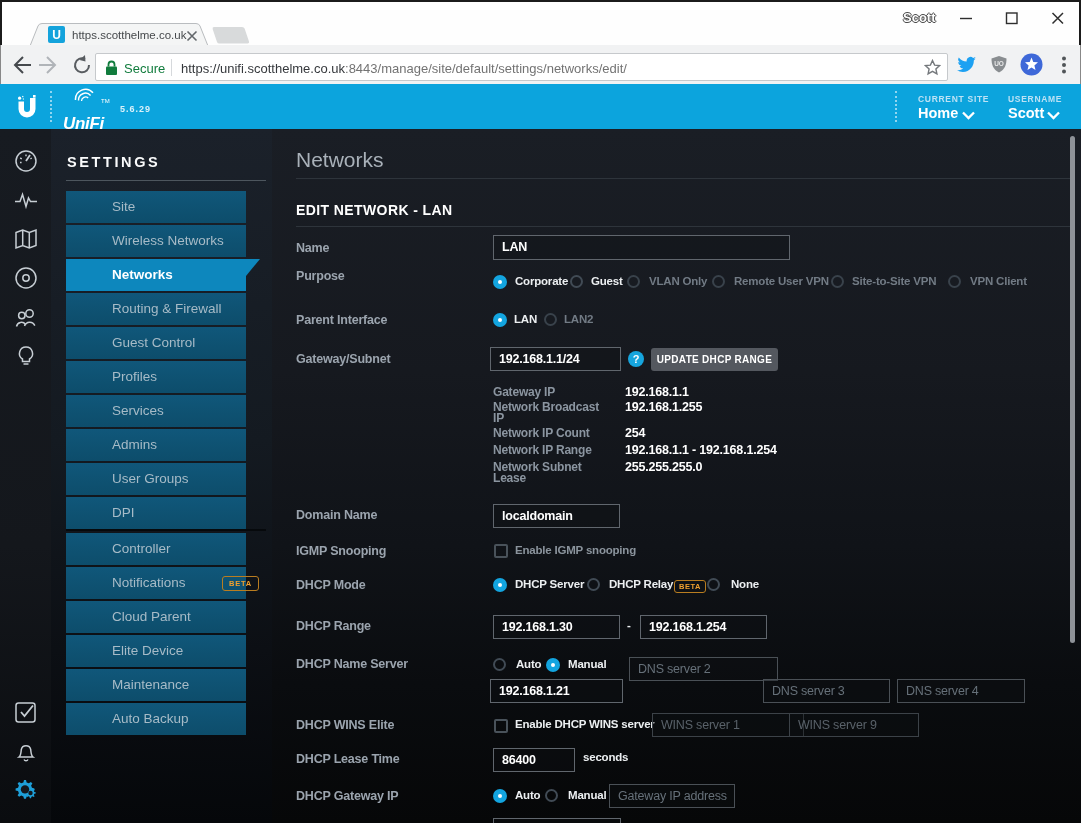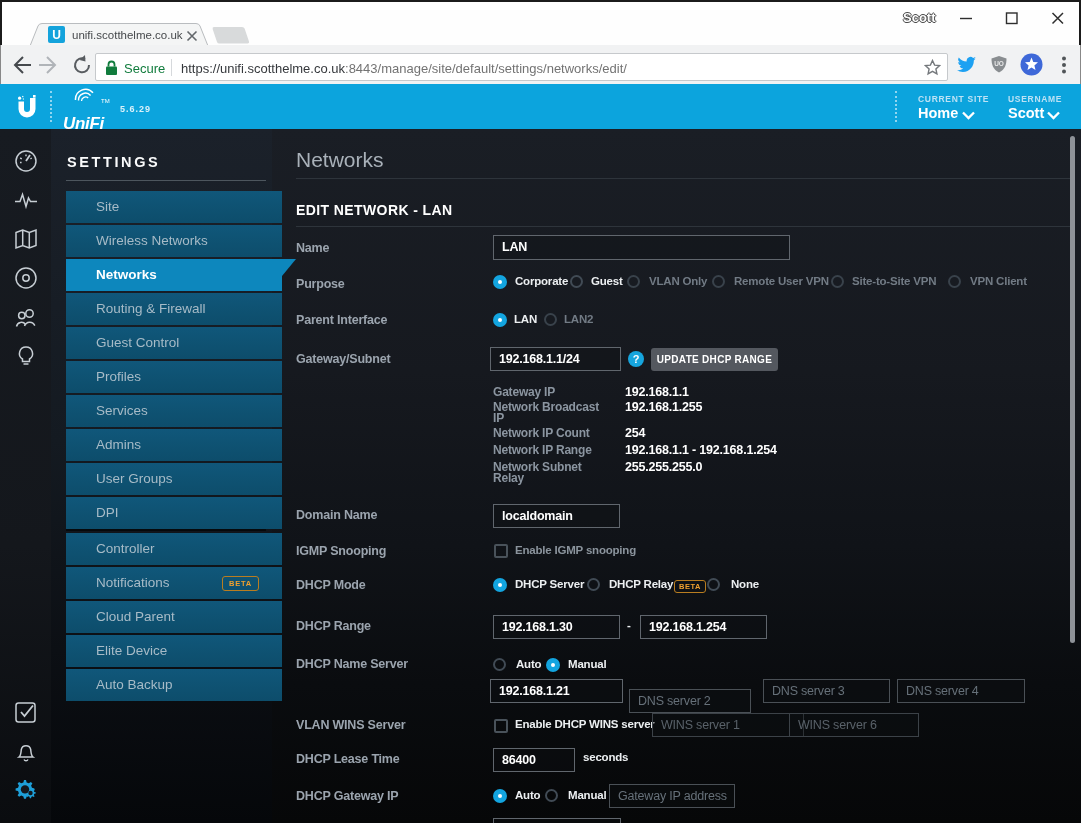--- a/index.html
+++ b/index.html
@@ -31,22 +31,22 @@
 #app { position:absolute; left:0; top:129px; width:1081px; height:694px; overflow:hidden;
   background:linear-gradient(180deg,#1a1e25 0%,#16191f 35%,#101318 60%,#0a0c0f 80%,#060708 100%); }
 #rail { position:absolute; left:0; top:0; width:51px; height:694px;
   background:linear-gradient(180deg,#171b21 0%,#14171c 60%,#0a0c0f 100%); }
 #panel { position:absolute; left:51px; top:0; width:221px; height:694px;
   background:linear-gradient(180deg,#1b212a 0%,#141a21 45%,#0c0f14 75%,#05070a 100%); }
 #settingsTitle { position:absolute; left:16px; top:25px; font-size:14.5px; font-weight:bold;
   letter-spacing:2.6px; color:#fafbfc; }
 #settingsRule { position:absolute; left:15px; top:51px; width:200px; height:1px; background:#4d565e; }
 #menu { position:absolute; left:15px; top:62px; width:200px; }
-.mi { position:relative; width:216px; height:32px; margin-bottom:2px; line-height:32px;
-  padding-left:30px; font-size:13.5px; color:#a7bbc7;
+.mi { position:relative; width:180px; height:32px; margin-bottom:2px; line-height:32px;
+  padding-left:46px; font-size:13.5px; color:#a7bbc7;
   background:linear-gradient(180deg,#10577a 0%,#0d4d6b 100%); }
 .mi.sel { background:#0d87bd; color:#fff; font-weight:bold; }
 .mi.sel .notch { position:absolute; right:-14px; top:0; width:14px; height:17px; background:#0d87bd;
   clip-path:polygon(0 0, 100% 0, 0 100%); }
 .mdiv { width:200px; height:2px; background:#06090c; margin:-2px 0 2px 0; position:relative; z-index:2;}
 .beta { display:inline-block; font-size:7.5px; font-weight:bold; letter-spacing:.5px; color:#efa02f;
   border:1px solid #b97d20; border-radius:3px; padding:1px 4px 1px 4px; line-height:9px; vertical-align:2px; }
 
 #content { position:absolute; left:272px; top:0; width:809px; height:694px; }
 #pgtitle { position:absolute; left:24px; top:19px; font-size:21px; font-weight:300; color:#a9b1b9; }
@@ -78,21 +78,21 @@
   <svg class="abs" style="left:0;top:0" width="1081" height="45">
     <path d="M28 44 L36 24 Q37 21.5 40 21.5 L194 21.5 Q197 21.5 198 24 L206 44 Z" fill="#f4f5f5" stroke="#b9bcbf" stroke-width="1"></path>
     <path d="M212 25 L240 25 Q242 25 242.6 26.6 L247 39.5 Q247.6 41.5 245.5 41.5 L217.5 41.5 Q215.5 41.5 215 40 L210.7 27.2 Q210.1 25 212 25 Z" fill="#d8dadb"></path>
     <rect x="46" y="24" width="17" height="17" rx="2" fill="#14a3dc"></rect>
     <text x="54.5" y="37" font-size="12" font-weight="bold" fill="#fff" text-anchor="middle">U</text>
     <path d="M185.5 29.5 L194.5 38.5 M194.5 29.5 L185.5 38.5" stroke="#63676b" stroke-width="1.6"></path>
     <path d="M958 16.5 L970 16.5" stroke="#2e2e2e" stroke-width="1.4"></path>
     <rect x="1004.5" y="11" width="10.5" height="10.5" fill="none" stroke="#2e2e2e" stroke-width="1.4"></rect>
     <path d="M1050.5 11 L1061 21.5 M1061 11 L1050.5 21.5" stroke="#2e2e2e" stroke-width="1.5"></path>
   </svg>
-  <div id="tabtitle">unifi.scotthelme.co.uk</div>
+  <div id="tabtitle">https.scotthelme.co.uk</div>
   <div id="scottTitle">Scott</div>
 </div>
 
 <div id="toolbar">
   <svg class="abs" style="left:10px;top:10px" width="80" height="20">
     <path d="M12 2 L4 10 L12 18 M4 10 L20 10" stroke="#45494d" stroke-width="2" fill="none"></path>
     <path d="M36 2 L44 10 L36 18 M28 10 L44 10" stroke="#b0b4b8" stroke-width="2" fill="none"></path>
     <path d="M74 4 A 7 7 0 1 0 78 10" stroke="#585c60" stroke-width="2" fill="none"></path>
     <path d="M74 0 L74.5 6.5 L68.5 5 Z" fill="#585c60"></path>
   </svg>
@@ -215,33 +215,34 @@
     <div class="mi">Profiles</div>
     <div class="mi">Services</div>
     <div class="mi">Admins</div>
     <div class="mi">User Groups</div>
     <div class="mi">DPI</div>
     <div class="mdiv"></div>
     <div class="mi">Controller</div>
     <div class="mi">Notifications<span class="beta" style="position:absolute;left:156px;top:9px;padding:2px 6px;letter-spacing:.8px">BETA</span></div>
     <div class="mi">Cloud Parent</div>
     <div class="mi">Elite Device</div>
+    <div class="mi">Maintenance</div>
     <div class="mi">Auto Backup</div>
   </div>
 </div>
 <div id="content">
   <div id="pgtitle">Networks</div>
   <div class="rule" style="top:49px"></div>
   <div id="edittitle">EDIT NETWORK - LAN</div>
   <div class="rule" style="top:97px"></div>
 
   <div class="flabel" style="top:112px">Name</div>
   <div class="inp" style="left:221px;top:106px;width:297px;height:25px">LAN</div>
 
-  <div class="flabel" style="top:148px">Purpose</div>
+  <div class="flabel" style="top:140px">Purpose</div>
   <div class="radio sel" style="left:221px;top:146px"></div>
   <div class="rlab" style="left:243px;top:146px">Corporate</div>
   <div class="radio" style="left:298px;top:146px"></div>
   <div class="rlab" style="left:319px;top:146px">Guest</div>
   <div class="radio dim" style="left:355px;top:146px"></div>
   <div class="rlab dim" style="left:377px;top:146px">VLAN Only</div>
   <div class="radio dim" style="left:440px;top:146px"></div>
   <div class="rlab dim" style="left:462px;top:146px">Remote User VPN</div>
   <div class="radio dim" style="left:559px;top:146px"></div>
   <div class="rlab dim" style="left:580px;top:146px">Site-to-Site VPN</div>
@@ -262,21 +263,21 @@
   <div class="ilab" style="top:256px">Gateway IP</div>
   <div class="ival" style="top:256px">192.168.1.1</div>
   <div class="ilab" style="top:271px">Network Broadcast</div>
   <div class="ilab" style="top:282px">IP</div>
   <div class="ival" style="top:271px">192.168.1.255</div>
   <div class="ilab" style="top:297px">Network IP Count</div>
   <div class="ival" style="top:297px">254</div>
   <div class="ilab" style="top:314px">Network IP Range</div>
   <div class="ival" style="top:314px">192.168.1.1 - 192.168.1.254</div>
   <div class="ilab" style="top:331px">Network Subnet</div>
-  <div class="ilab" style="top:342px">Relay</div>
+  <div class="ilab" style="top:342px">Lease</div>
   <div class="ival" style="top:331px">255.255.255.0</div>
 
   <div class="flabel" style="top:379px">Domain Name</div>
   <div class="inp" style="left:221px;top:375px;width:127px">localdomain</div>
 
   <div class="flabel" style="top:415px">IGMP Snooping</div>
   <div class="chk" style="left:222px;top:415px"></div>
   <div class="rlab" style="left:243px;top:415px;color:#8b949d">Enable IGMP snooping</div>
 
   <div class="flabel" style="top:449px">DHCP Mode</div>
@@ -292,29 +293,29 @@
   <div class="inp" style="left:221px;top:486px;width:127px">192.168.1.30</div>
   <div class="rlab" style="left:355px;top:490px">-</div>
   <div class="inp" style="left:368px;top:486px;width:127px">192.168.1.254</div>
 
   <div class="flabel" style="top:528px">DHCP Name Server</div>
   <div class="radio" style="left:221px;top:529px"></div>
   <div class="rlab" style="left:244px;top:529px">Auto</div>
   <div class="radio sel" style="left:274px;top:529px"></div>
   <div class="rlab" style="left:296px;top:529px">Manual</div>
   <div class="inp" style="left:218px;top:550px;width:133px">192.168.1.21</div>
-  <div class="inp ph" style="left:357px;top:560px;width:122px">DNS server 2</div>
+  <div class="inp ph" style="left:357px;top:528px;width:149px">DNS server 2</div>
   <div class="inp ph" style="left:491px;top:550px;width:127px">DNS server 3</div>
   <div class="inp ph" style="left:625px;top:550px;width:128px">DNS server 4</div>
 
-  <div class="flabel" style="top:589px">VLAN WINS Server</div>
+  <div class="flabel" style="top:589px">DHCP WINS Elite</div>
   <div class="chk" style="left:222px;top:590px"></div>
   <div class="rlab" style="left:243px;top:589px">Enable DHCP WINS server</div>
   <div class="inp dis" style="left:380px;top:584px;width:152px">WINS server 1</div>
-  <div class="inp dis" style="left:517px;top:584px;width:130px">WINS server 6</div>
+  <div class="inp dis" style="left:517px;top:584px;width:130px">WINS server 9</div>
 
   <div class="flabel" style="top:623px">DHCP Lease Time</div>
   <div class="inp" style="left:221px;top:619px;width:82px">86400</div>
   <div class="rlab" style="left:311px;top:622px">seconds</div>
 
   <div class="flabel" style="top:660px">DHCP Gateway IP</div>
   <div class="radio sel" style="left:221px;top:660px"></div>
   <div class="rlab" style="left:243px;top:660px">Auto</div>
   <div class="radio" style="left:273px;top:660px"></div>
   <div class="rlab" style="left:296px;top:660px">Manual</div>

